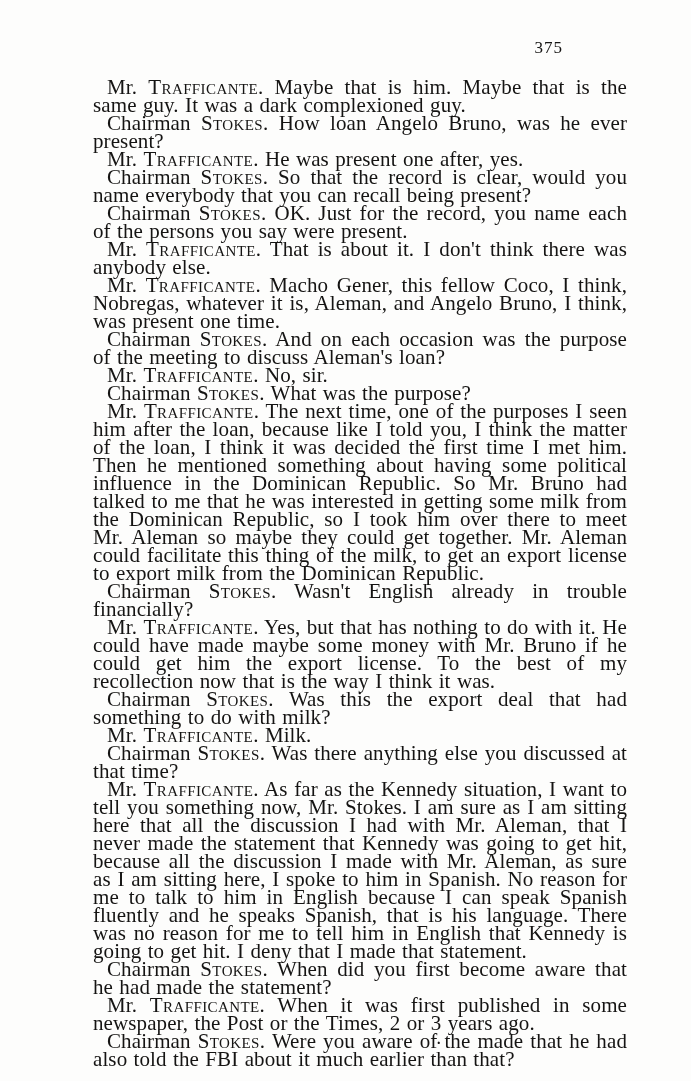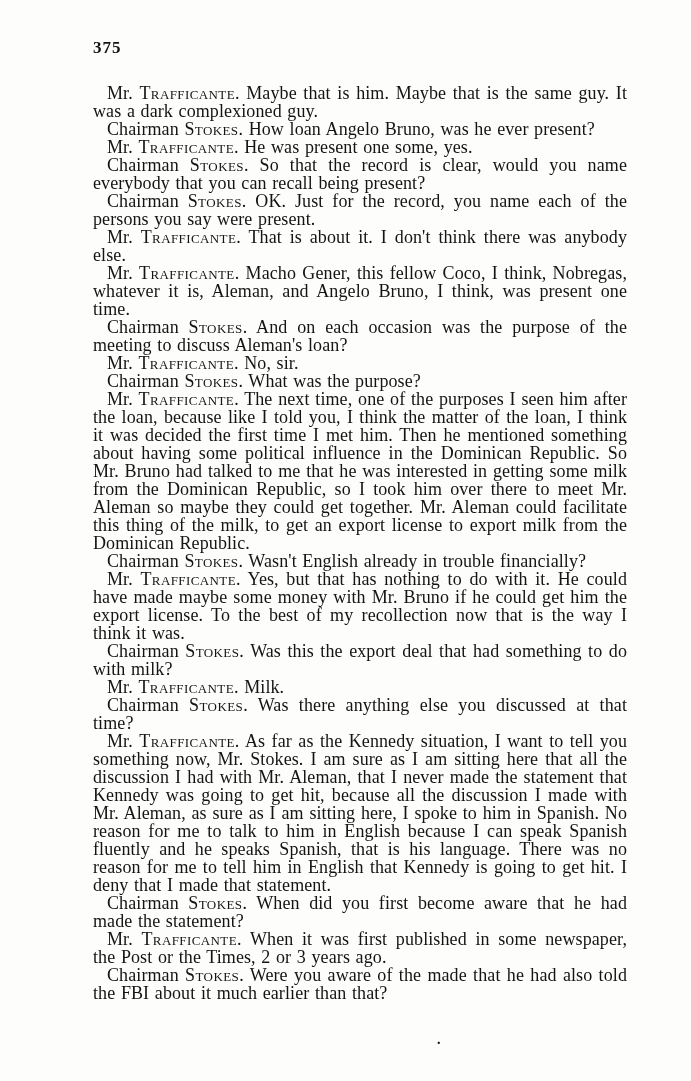--- a/index.html
+++ b/index.html
@@ -18,31 +18,31 @@
     width: 691px;
     height: 1081px;
     overflow: hidden;
     background: #fdfdfc;
   }
   .page-number {
     position: absolute;
     top: 38px;
     left: 93px;
     width: 470px;
-    text-align: left;
+    text-align: right;
     font-size: 17px;
     letter-spacing: 1px;
-    font-weight: bold;
+    font-weight: normal;
   }
   .transcript {
     position: absolute;
-    top: 84px;
+    top: 78px;
     left: 93px;
     width: 534px;
-    font-size: 18px;
+    font-size: 21px;
     line-height: 18px;
     text-align: justify;
     letter-spacing: 0.1px;
     word-spacing: 1px;
   }
   .para {
     margin: 0;
     padding: 0;
     text-indent: 14px;
   }
@@ -60,21 +60,21 @@
 </style>
 </head>
 <body>
 
 <div class="page">
   <div class="page-number">375</div>
 
   <div class="transcript" id="transcript">
       <p class="para"><span>Mr.</span> <span class="sc">Trafficante</span>. <span>Maybe that is him. Maybe that is the same guy. It was a dark complexioned guy.</span></p>
       <p class="para"><span>Chairman</span> <span class="sc">Stokes</span>. <span>How loan Angelo Bruno, was he ever present?</span></p>
-      <p class="para"><span>Mr.</span> <span class="sc">Trafficante</span>. <span>He was present one some, yes.</span></p>
+      <p class="para"><span>Mr.</span> <span class="sc">Trafficante</span>. <span>He was present one after, yes.</span></p>
       <p class="para"><span>Chairman</span> <span class="sc">Stokes</span>. <span>So that the record is clear, would you name everybody that you can recall being present?</span></p>
       <p class="para"><span>Chairman</span> <span class="sc">Stokes</span>. <span>OK. Just for the record, you name each of the persons you say were present.</span></p>
       <p class="para"><span>Mr.</span> <span class="sc">Trafficante</span>. <span>That is about it. I don't think there was anybody else.</span></p>
       <p class="para"><span>Mr.</span> <span class="sc">Trafficante</span>. <span>Macho Gener, this fellow Coco, I think, Nobregas, whatever it is, Aleman, and Angelo Bruno, I think, was present one time.</span></p>
       <p class="para"><span>Chairman</span> <span class="sc">Stokes</span>. <span>And on each occasion was the purpose of the meeting to discuss Aleman's loan?</span></p>
       <p class="para"><span>Mr.</span> <span class="sc">Trafficante</span>. <span>No, sir.</span></p>
       <p class="para"><span>Chairman</span> <span class="sc">Stokes</span>. <span>What was the purpose?</span></p>
       <p class="para"><span>Mr.</span> <span class="sc">Trafficante</span>. <span>The next time, one of the purposes I seen him after the loan, because like I told you, I think the matter of the loan, I think it was decided the first time I met him. Then he mentioned something about having some political influence in the Dominican Republic. So Mr. Bruno had talked to me that he was interested in getting some milk from the Dominican Republic, so I took him over there to meet Mr. Aleman so maybe they could get together. Mr. Aleman could facilitate this thing of the milk, to get an export license to export milk from the Dominican Republic.</span></p>
       <p class="para"><span>Chairman</span> <span class="sc">Stokes</span>. <span>Wasn't English already in trouble financially?</span></p>
       <p class="para"><span>Mr.</span> <span class="sc">Trafficante</span>. <span>Yes, but that has nothing to do with it. He could have made maybe some money with Mr. Bruno if he could get him the export license. To the best of my recollection now that is the way I think it was.</span></p>

